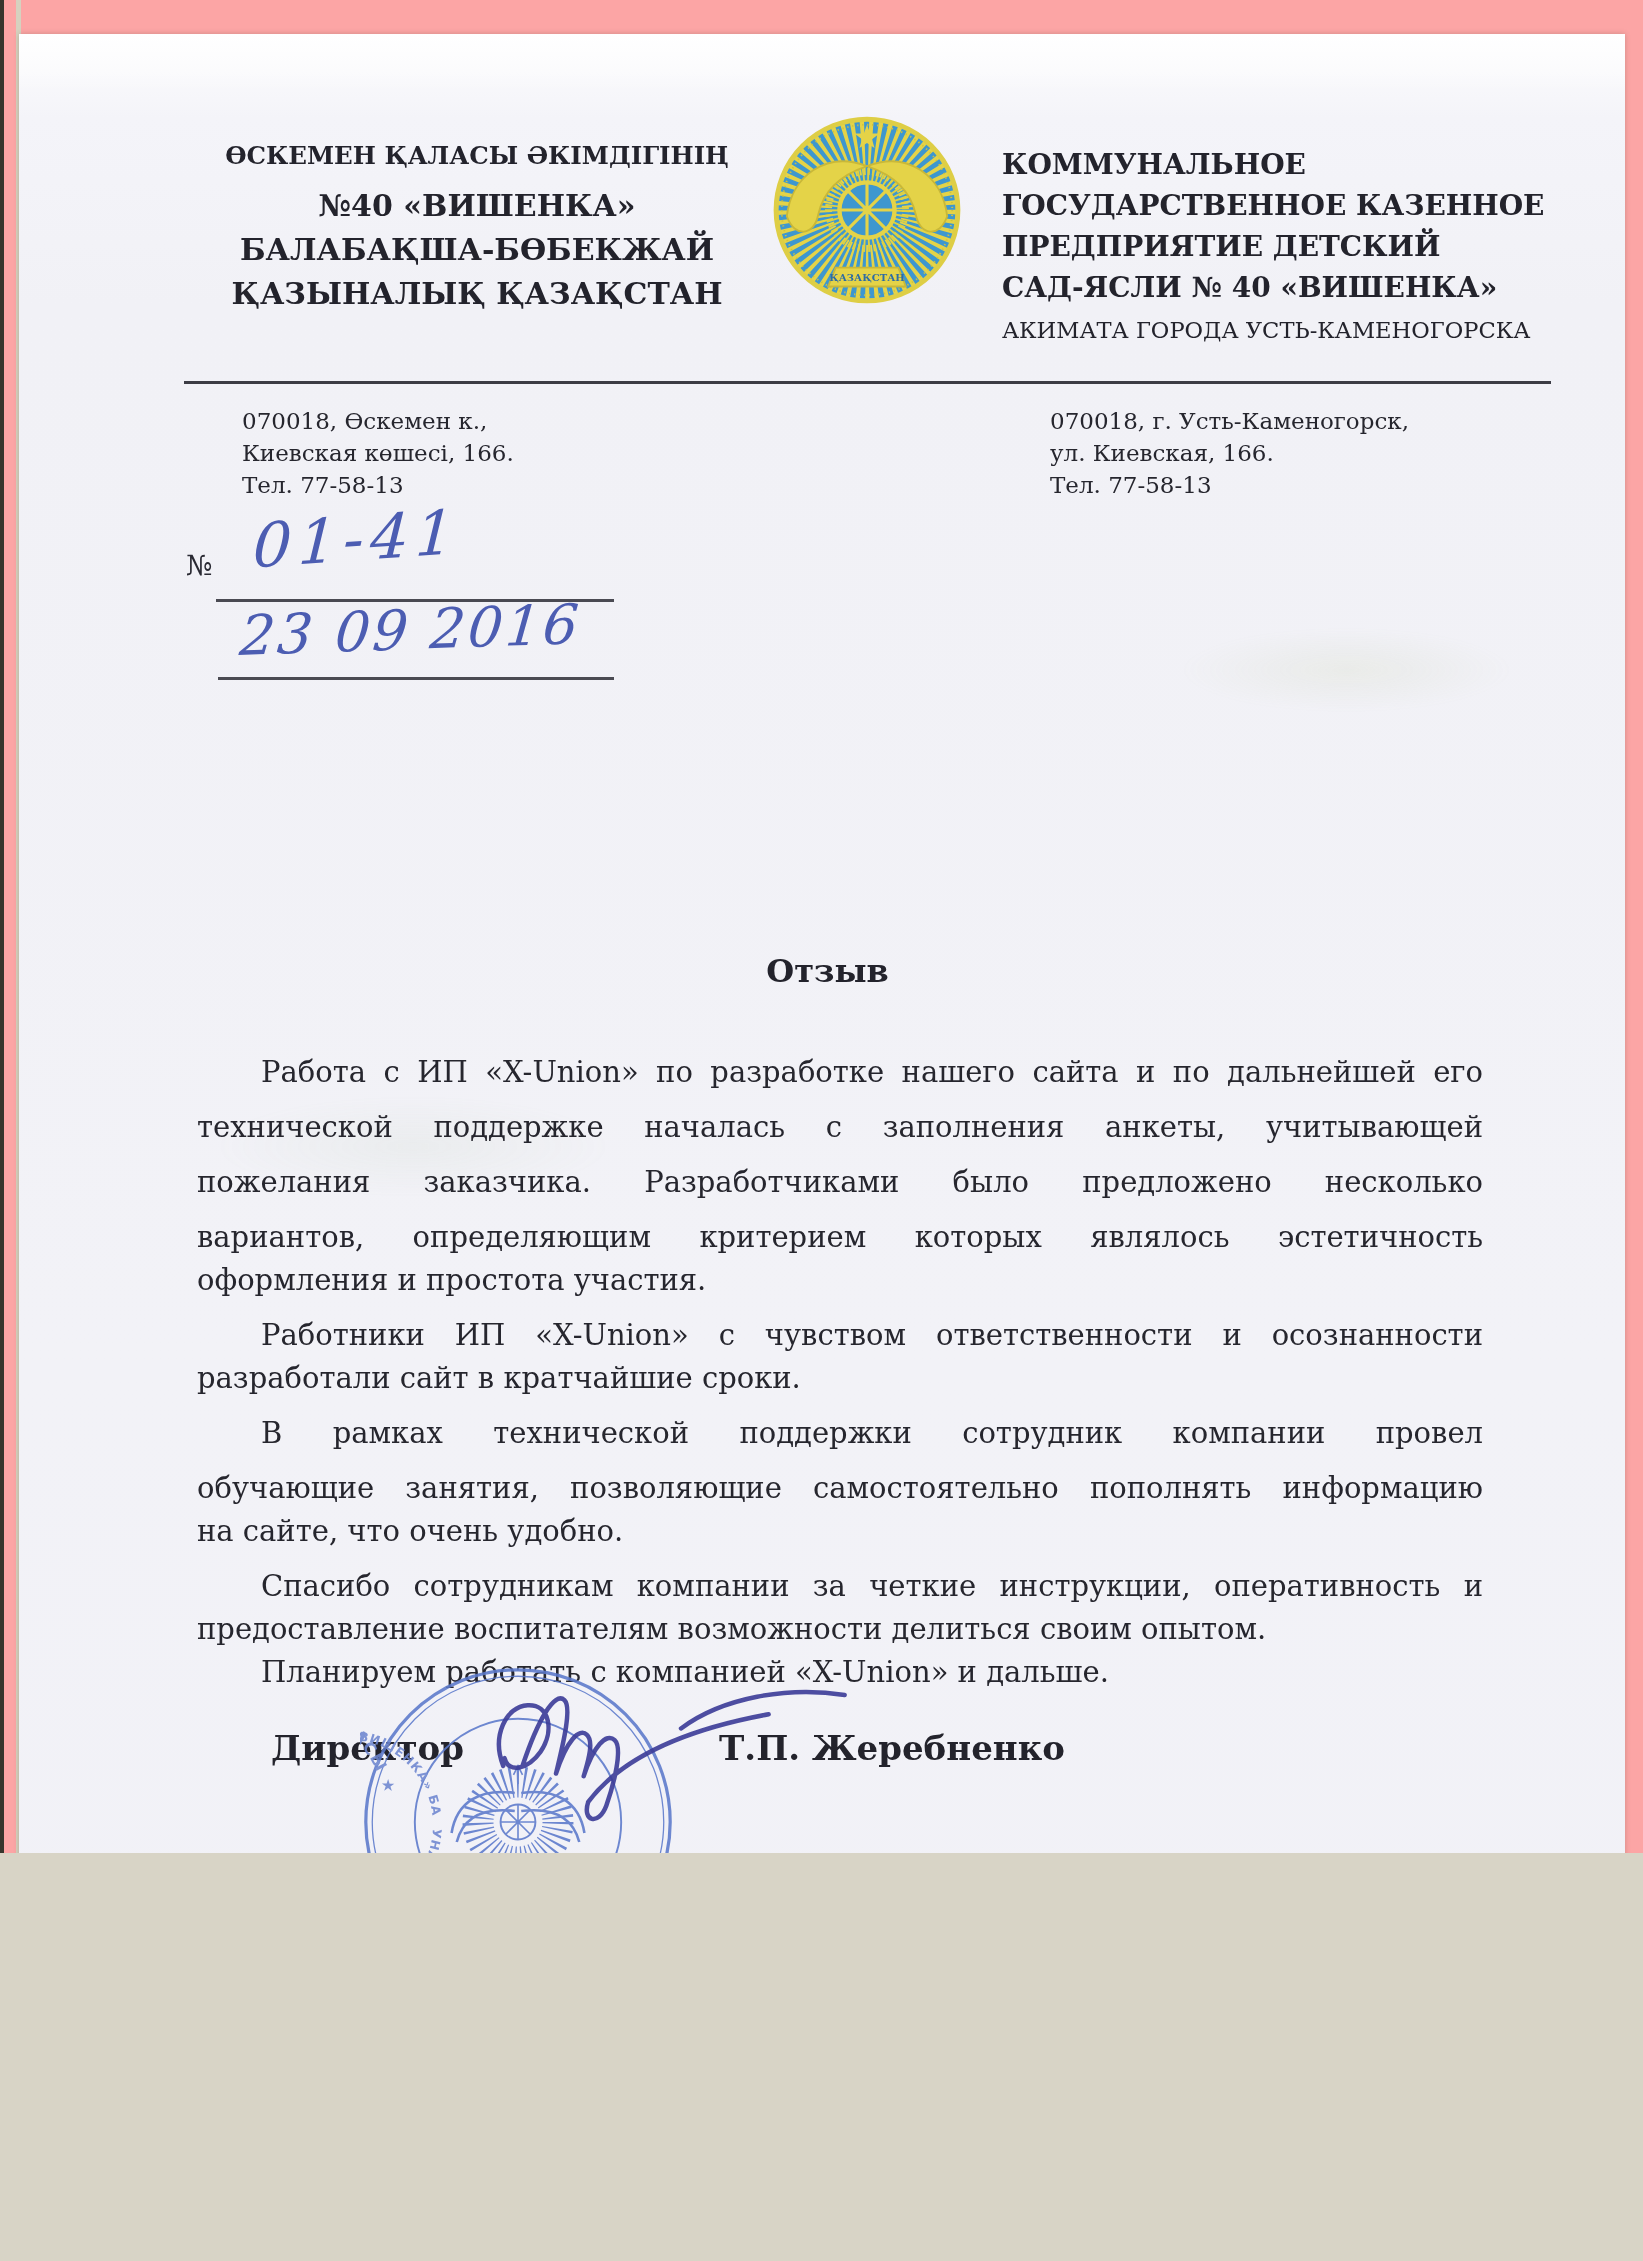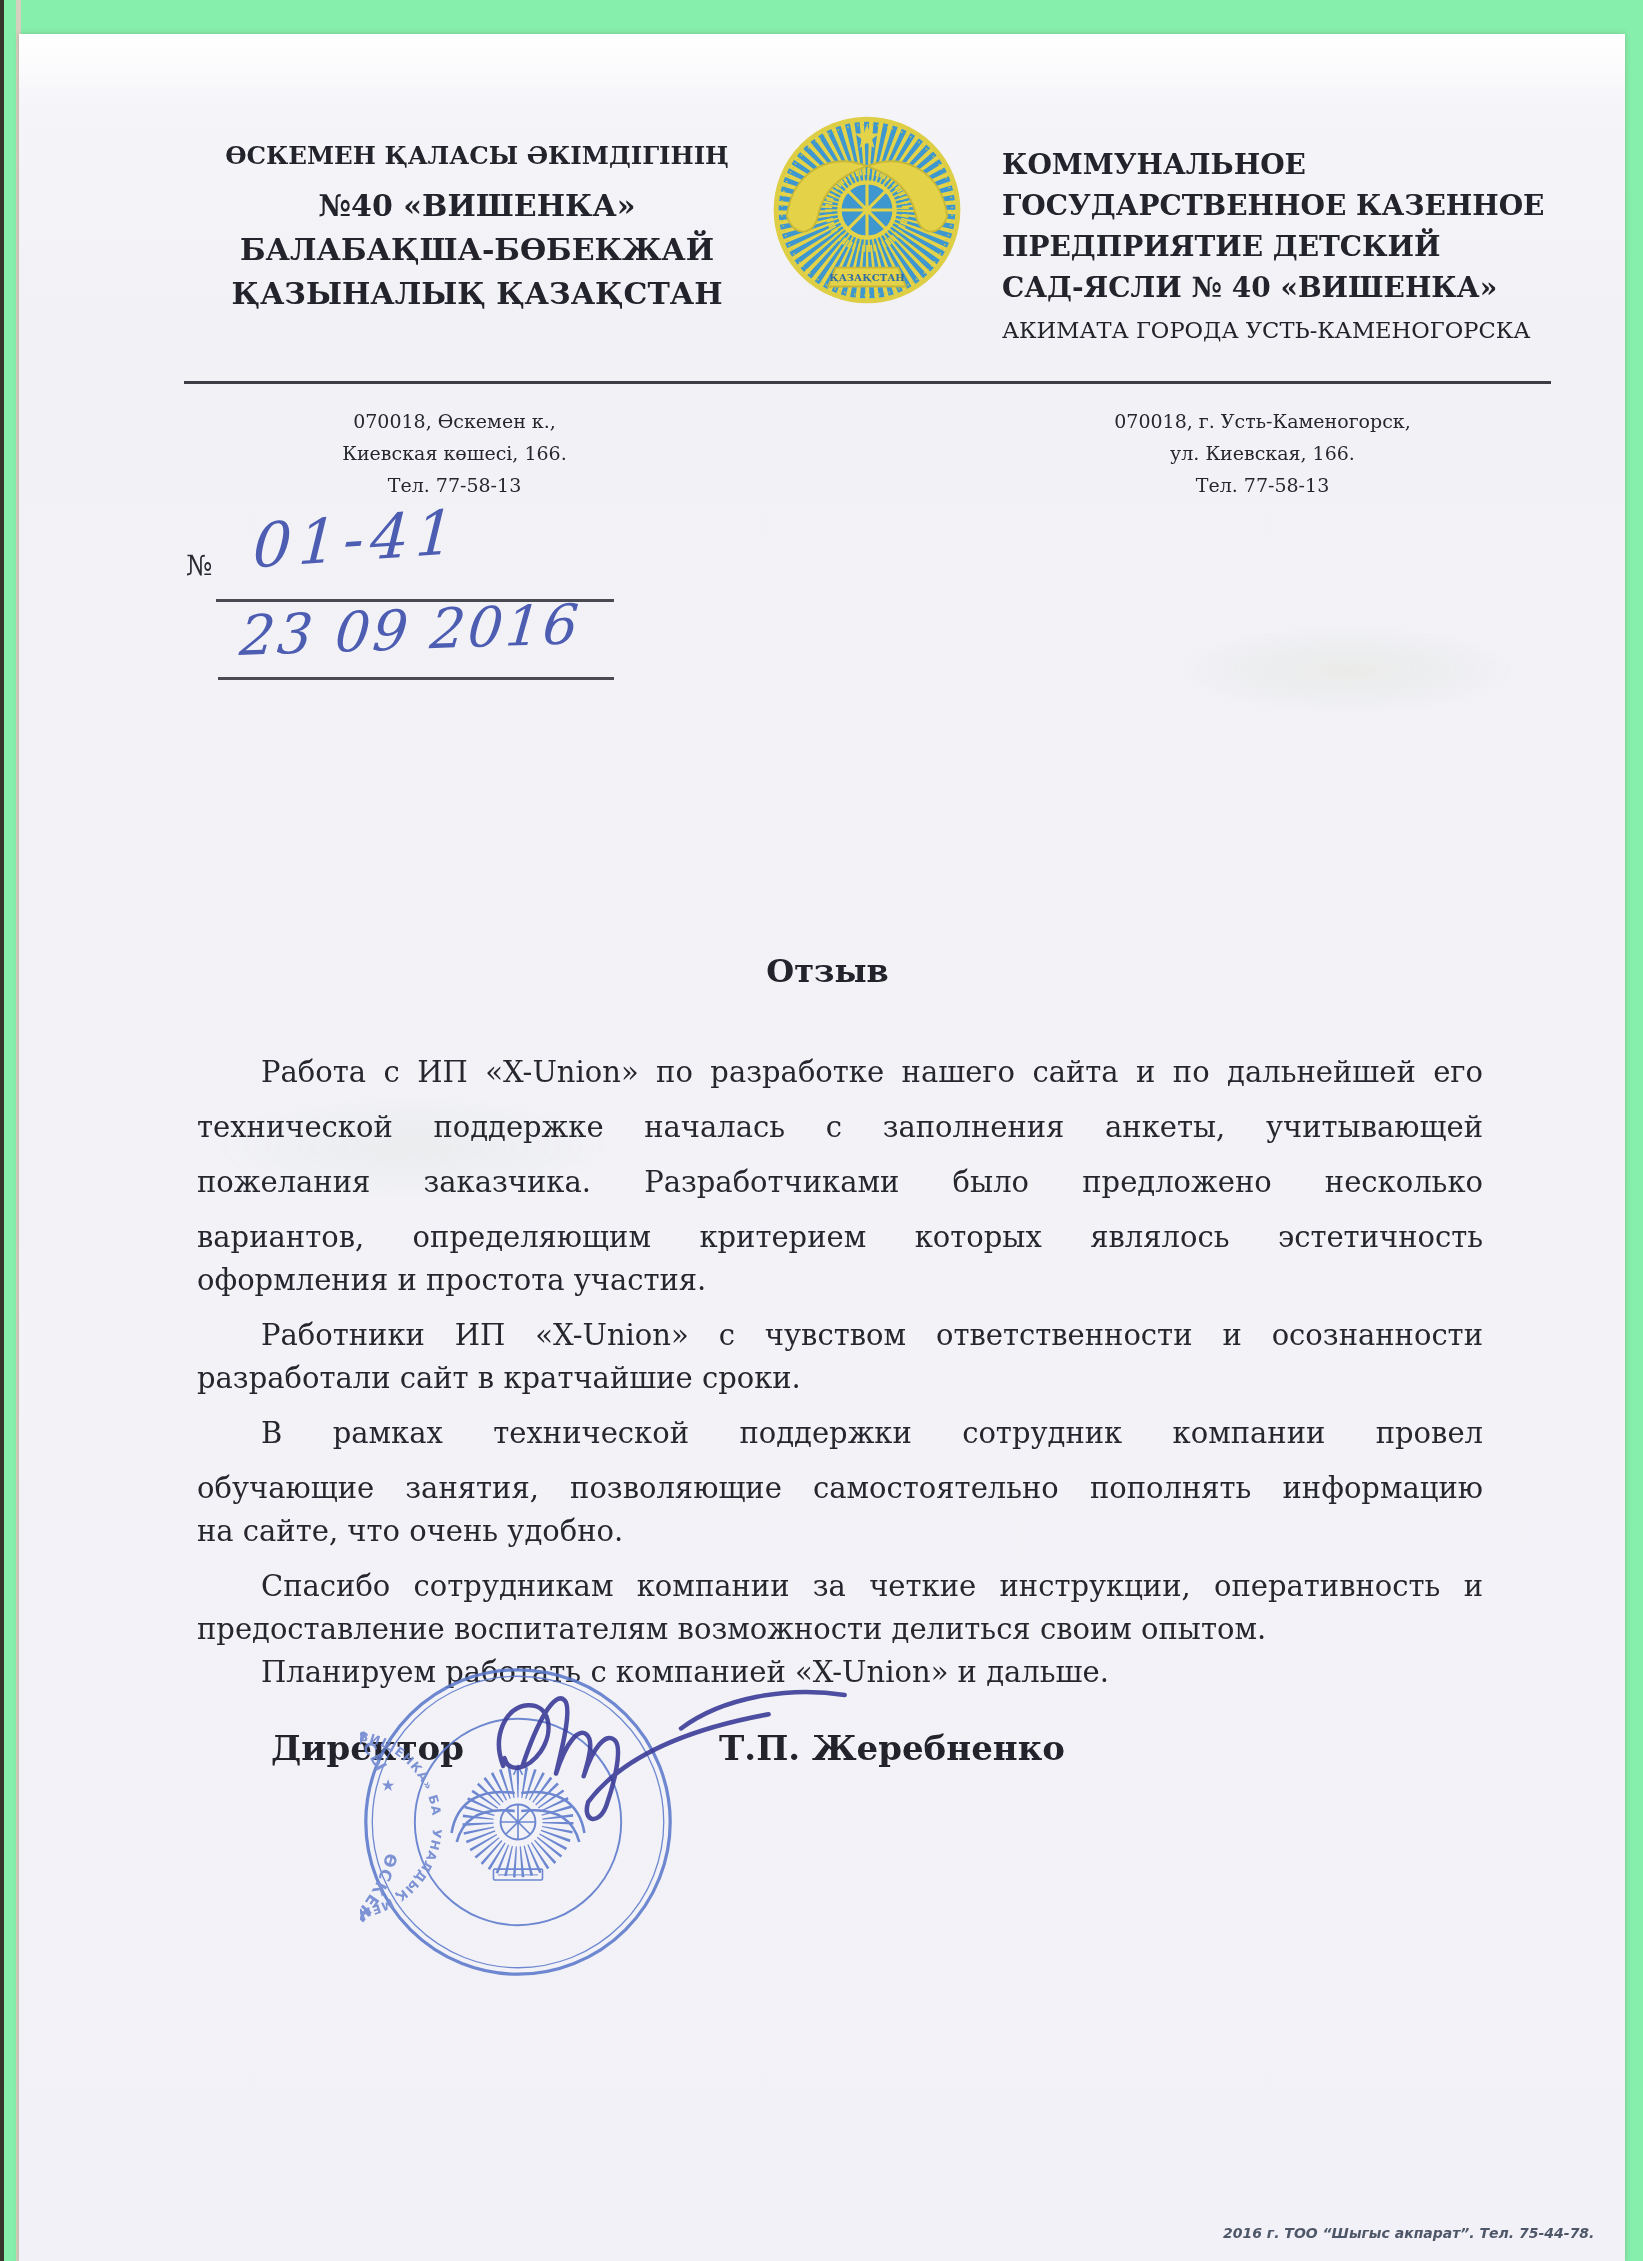--- a/index.html
+++ b/index.html
@@ -1,33 +1,33 @@
 <!DOCTYPE html>
 <html style="font-size:10.3px"><head>
 <meta charset="utf-8">
 <style>
   html,body{margin:0;padding:0;background:#d8d4c6;}
-  .page{position:relative;width:1643px;height:2261px;background:#86efac;overflow:hidden;
+  .page{position:relative;width:1643px;height:1853px;background:#fca5a5;overflow:hidden;
         font-family:"DejaVu Serif","Liberation Serif",serif;color:#26262e;}
   .edge-dark{position:absolute;left:0;top:0;width:3.9px;height:2261px;background:#37352c;}
   .edge-shade{position:absolute;left:15.5px;top:0;width:5.2px;height:2261px;background:#d6d1bf;}
   .paper{position:absolute;left:19.3px;top:34px;width:1606px;height:2228px;
          background:linear-gradient(180deg,#fdfdfe 0px,#f4f4f9 84px,#f1f1f6 271px,#f2f2f7 60%,#f1f1f7 100%);
          box-shadow:0 0 5.2px rgba(70,65,40,.25);}
   
   .org-kk{position:absolute;left:161px;top:140px;width:632px;text-align:center;font-weight:bold;color:#23232c;}
   .org-kk .l1{font-size:24.5px;line-height:31px;margin-bottom:13px;}
   .org-kk .l{font-size:30px;line-height:44px;}
   .org-ru{position:absolute;left:1002px;top:144px;width:606px;text-align:left;font-weight:bold;color:#23232c;}
   .org-ru .l{font-size:28px;line-height:41px;}
   .org-ru .l5{font-size:22.6px;font-weight:normal;line-height:34px;margin-top:5.2px;}
   .emblem{position:absolute;left:773px;top:116px;width:188px;height:188px;}
   .divider{position:absolute;left:184px;top:381px;width:1367px;height:2.6px;background:#3c3c44;}
   
-  .addr{position:absolute;width:425px;text-align:center;font-size:19px;line-height:32px;color:#26262e;}
+  .addr{position:absolute;width:425px;text-align:left;font-size:23px;line-height:32px;color:#26262e;}
   .addr-kk{left:242px;top:405px;}
   .addr-ru{left:1050px;top:405px;}
   
   .ref-label{position:absolute;left:186px;top:549px;font-size:28px;color:#2a2a33;}
   .hand{position:absolute;font-style:italic;color:#3f51ad;opacity:.92;white-space:nowrap;}
   .hand-number{left:253px;top:503px;font-size:61px;letter-spacing:6.4px;transform:rotate(-4deg) skewX(-7deg);}
   .hand-date{left:240px;top:598px;font-size:55px;letter-spacing:2.6px;transform:rotate(-2deg) skewX(-7deg);}
   .uline{position:absolute;height:2.6px;background:#4a4a52;}
   .uline1{left:216px;top:599px;width:398px;}
   .uline2{left:218px;top:677px;width:396px;}

